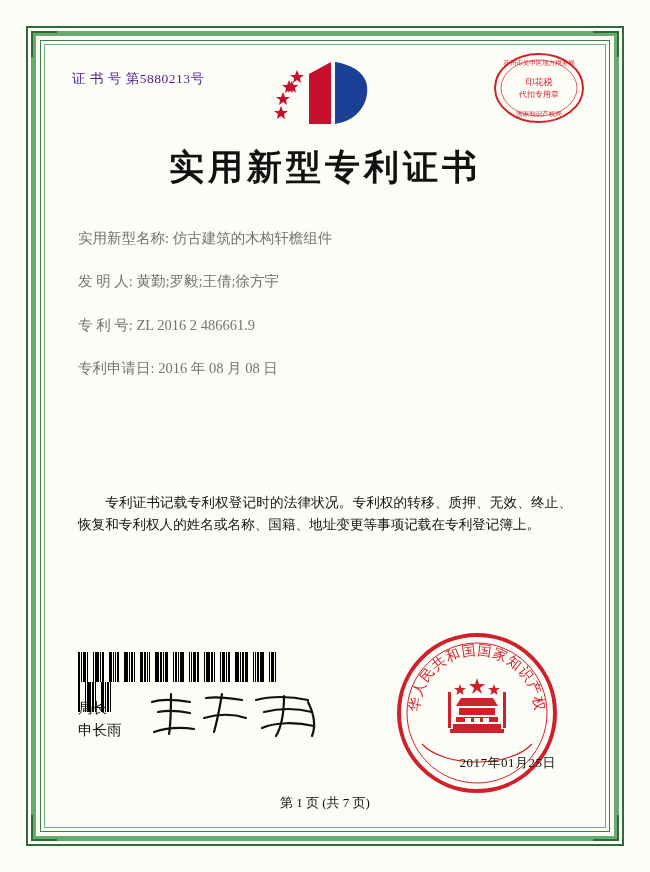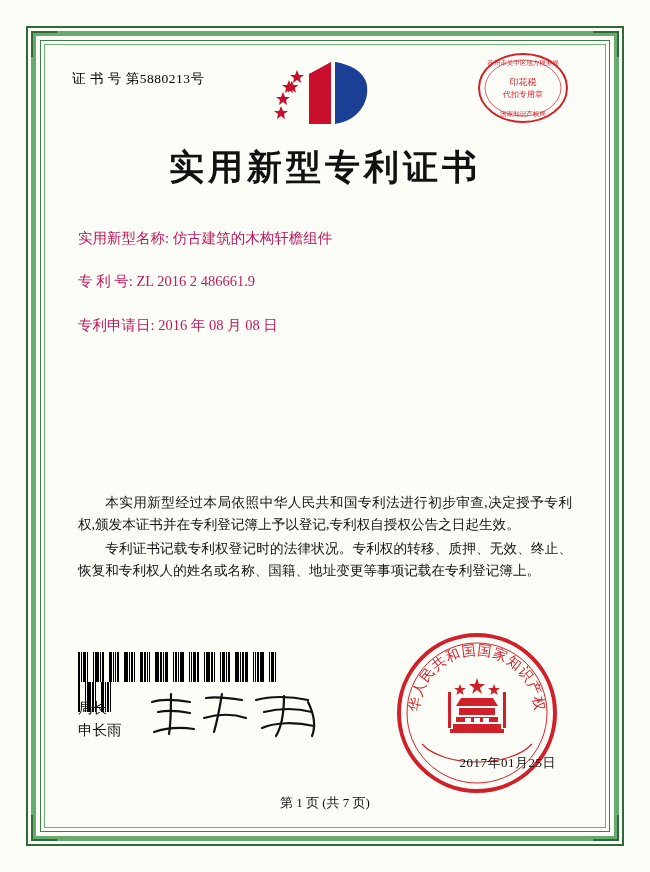--- a/index.html
+++ b/index.html
@@ -77,35 +77,35 @@
     right: 56px;
     bottom: 52px;
   }
 
   
   .cert-number {
     position: absolute;
     left: 16px;
     top: 18px;
     font-size: 13.5px;
-    color: #000000;
+    color: #4c1d95;
     letter-spacing: 0.5px;
     font-family: "Liberation Serif", serif;
   }
   .logo {
     position: absolute;
     left: 50%;
     top: 6px;
     transform: translateX(-50%);
     width: 120px;
     height: 70px;
   }
   .seal-top {
     position: absolute;
-    right: 22px;
+    right: 6px;
     top: -4px;
     width: 98px;
     height: 82px;
   }
   .seal-top .stext {
     font-family: "Liberation Serif", serif;
   }
 
   .doc-title {
     position: absolute;
@@ -122,21 +122,21 @@
 
   
   .fields {
     position: absolute;
     top: 178px;
     left: 22px;
     right: 20px;
   }
   .field-row {
     font-size: 14.5px;
-    color: #be185d;
+    color: #737373;
     margin-bottom: 26px;
     white-space: nowrap;
     line-height: 1.2;
   }
   .field-label {
     display: inline-block;
   }
   .field-value {
     display: inline-block;
   }
@@ -262,31 +262,34 @@
     </div>
 
     <div class="doc-title">实用新型专利证书</div>
 
     <div class="fields">
       <div class="field-row">
         <span class="field-label">实用新型名称:</span>
         <span class="field-value">仿古建筑的木构轩檐组件</span>
       </div>
       <div class="field-row">
+        <span class="field-label">发  明  人:</span>
+        <span class="field-value">黄勤;罗毅;王倩;徐方宇</span>
+      </div>
+      <div class="field-row">
         <span class="field-label">专  利  号:</span>
         <span class="field-value">ZL 2016 2 486661.9</span>
       </div>
       <div class="field-row">
         <span class="field-label">专利申请日:</span>
         <span class="field-value">2016 年 08 月 08 日</span>
       </div>
     </div>
 
     <div class="body-text">
-      <p>本实用新型经过本局依照中华人民共和国专利法进行初步审查,决定授予专利权,颁发本证书并在专利登记簿上予以登记,专利权自授权公告之日起生效。</p>
       <p>专利证书记载专利权登记时的法律状况。专利权的转移、质押、无效、终止、恢复和专利权人的姓名或名称、国籍、地址变更等事项记载在专利登记簿上。</p>
     </div>
 
     <div class="barcode">
       <span style="width:2px"></span><span style="width:1px"></span><span style="width:3px"></span><span style="width:1px"></span>
       <span style="width:1px"></span><span style="width:4px"></span><span style="width:1px"></span><span style="width:2px"></span>
       <span style="width:3px"></span><span style="width:1px"></span><span style="width:1px"></span><span style="width:2px"></span>
       <span style="width:4px"></span><span style="width:1px"></span><span style="width:2px"></span><span style="width:1px"></span>
       <span style="width:3px"></span><span style="width:2px"></span><span style="width:1px"></span><span style="width:1px"></span>
       <span style="width:4px"></span><span style="width:2px"></span><span style="width:1px"></span><span style="width:3px"></span>

